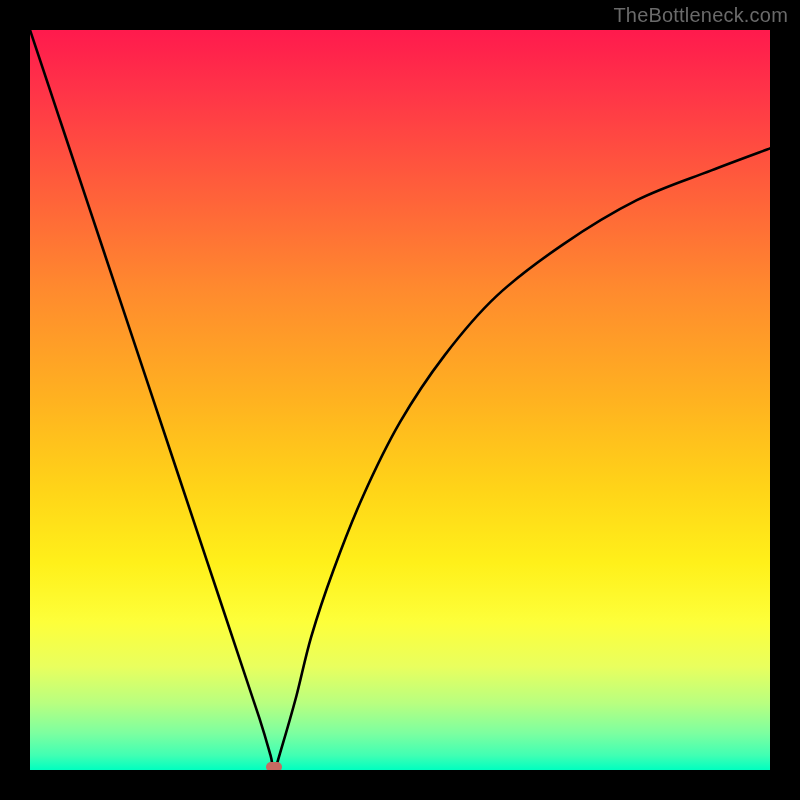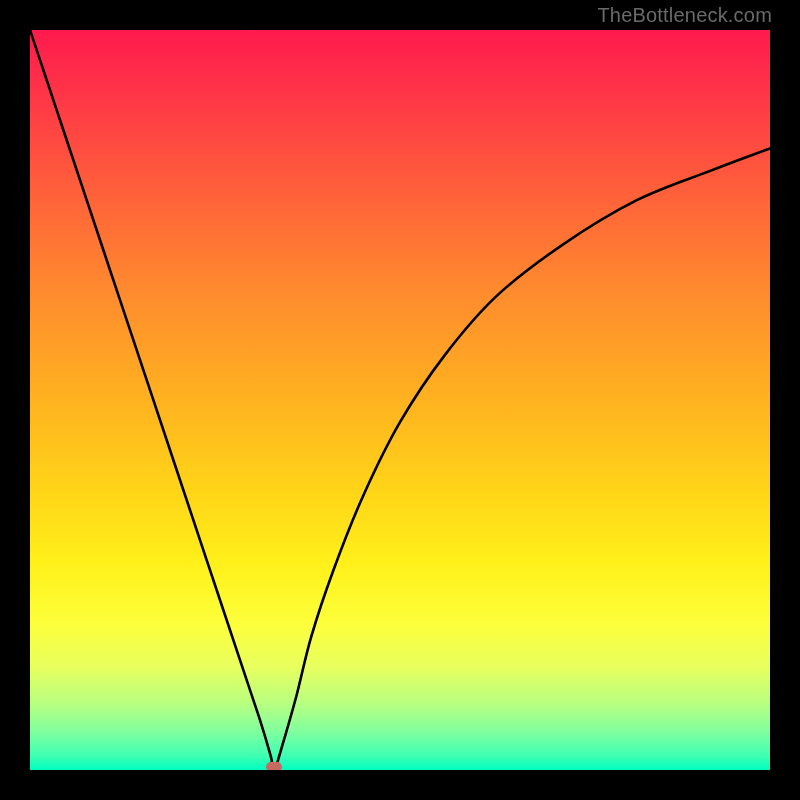--- a/index.html
+++ b/index.html
@@ -42,21 +42,21 @@
       #e9ff5e 86%,
       #b8ff80 91%,
       #7dffa0 95%,
       #41ffb3 98%,
       #00ffc0 100%
     );
   }
   .watermark {
     position: absolute;
     top: 4px;
-    right: 28px;
+    right: 12px;
     color: #6a6a6a;
     font-size: 20px;
     font-weight: 500;
     letter-spacing: 0.2px;
     user-select: none;
   }
   svg.curve {
     position: absolute;
     inset: 0;
   }

